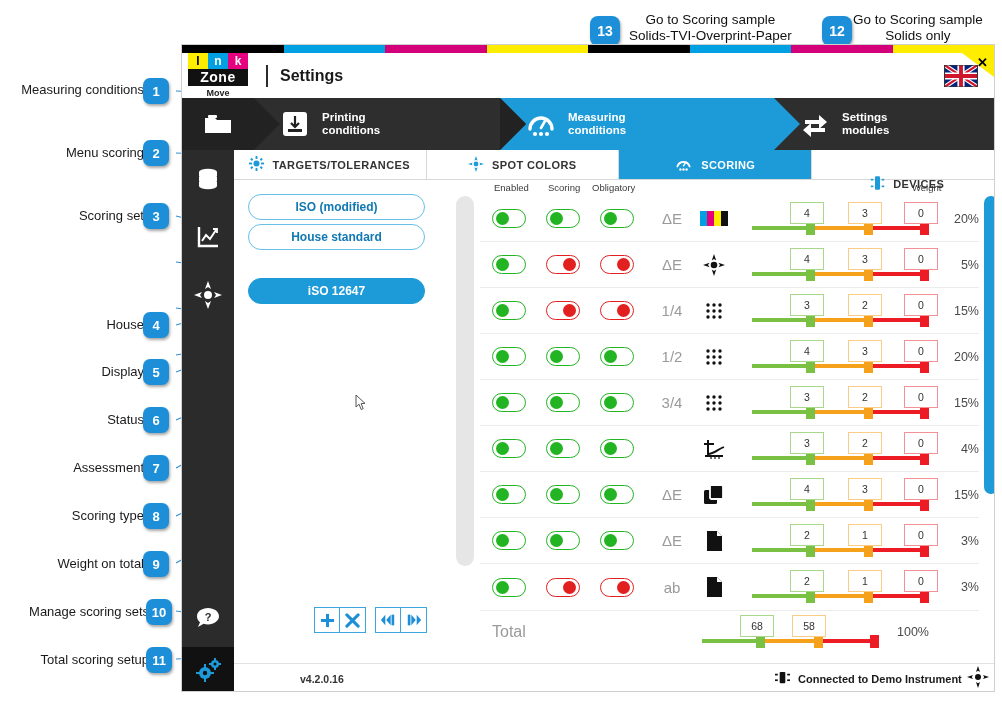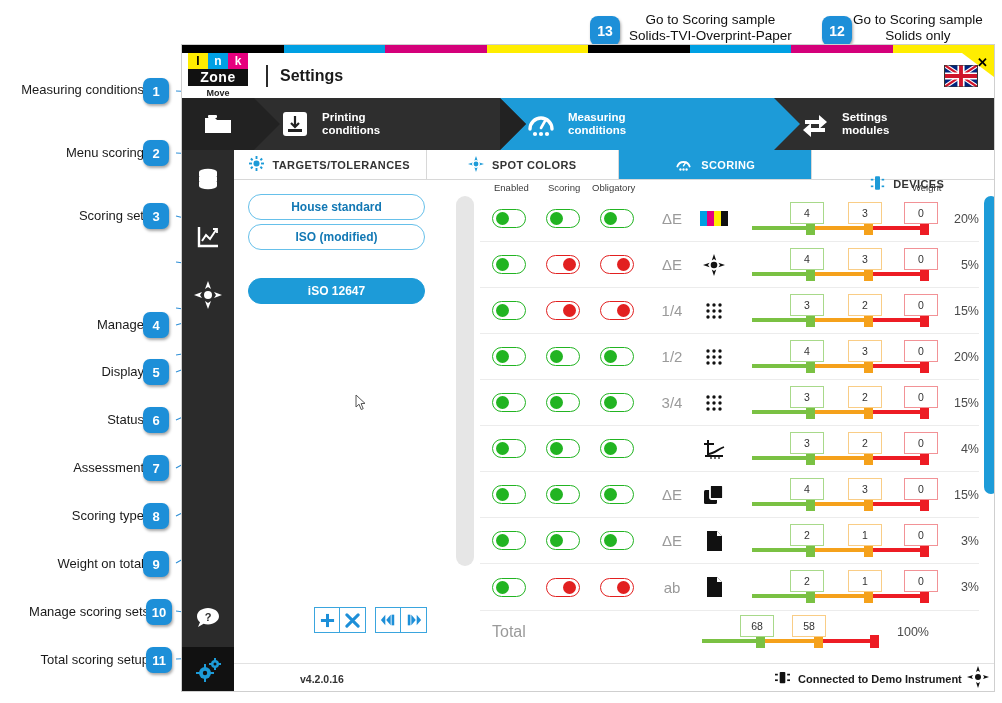--- a/index.html
+++ b/index.html
@@ -192,21 +192,21 @@
   <div class="ann-label" style="right:858px; top:146px;"><span>Menu scoring</span></div>
   <div class="ann-badge" style="left:143px; top:140px;">
       <span>2</span>
     </div>
 
   <div class="ann-label" style="right:858px; top:209px;"><span>Scoring set</span></div>
   <div class="ann-badge" style="left:143px; top:203px;">
       <span>3</span>
     </div>
 
-  <div class="ann-label" style="right:858px; top:318px;"><span>Manage</span></div>
+  <div class="ann-label" style="right:858px; top:318px;"><span>House</span></div>
   <div class="ann-badge" style="left:143px; top:312px;">
       <span>4</span>
     </div>
 
   <div class="ann-label" style="right:858px; top:365px;"><span>Display</span></div>
   <div class="ann-badge" style="left:143px; top:359px;">
       <span>5</span>
     </div>
 
   <div class="ann-label" style="right:858px; top:413px;"><span>Status</span></div>
@@ -473,24 +473,24 @@
               </svg>
             </span>
             <span>DEVICES</span>
           </div>
         </div>
 
         <div id="work">
 
           <div id="setcol">
             <div class="setbtn">
+                <span>ISO (modified)</span>
+              </div>
+            <div class="setbtn">
                 <span>House standard</span>
-              </div>
-            <div class="setbtn">
-                <span>ISO (modified)</span>
               </div>
             <div class="setbtn sel">
                 <span>iSO 12647</span>
               </div>
 
             <div id="mgrbtns">
               <div class="mgrgrp">
                 <div class="mgr">
                   <svg width="15" height="15" viewBox="0 0 16 16" fill="#1d8fd8">
                       <rect x="6.4" y="1" width="3.2" height="14"></rect>

